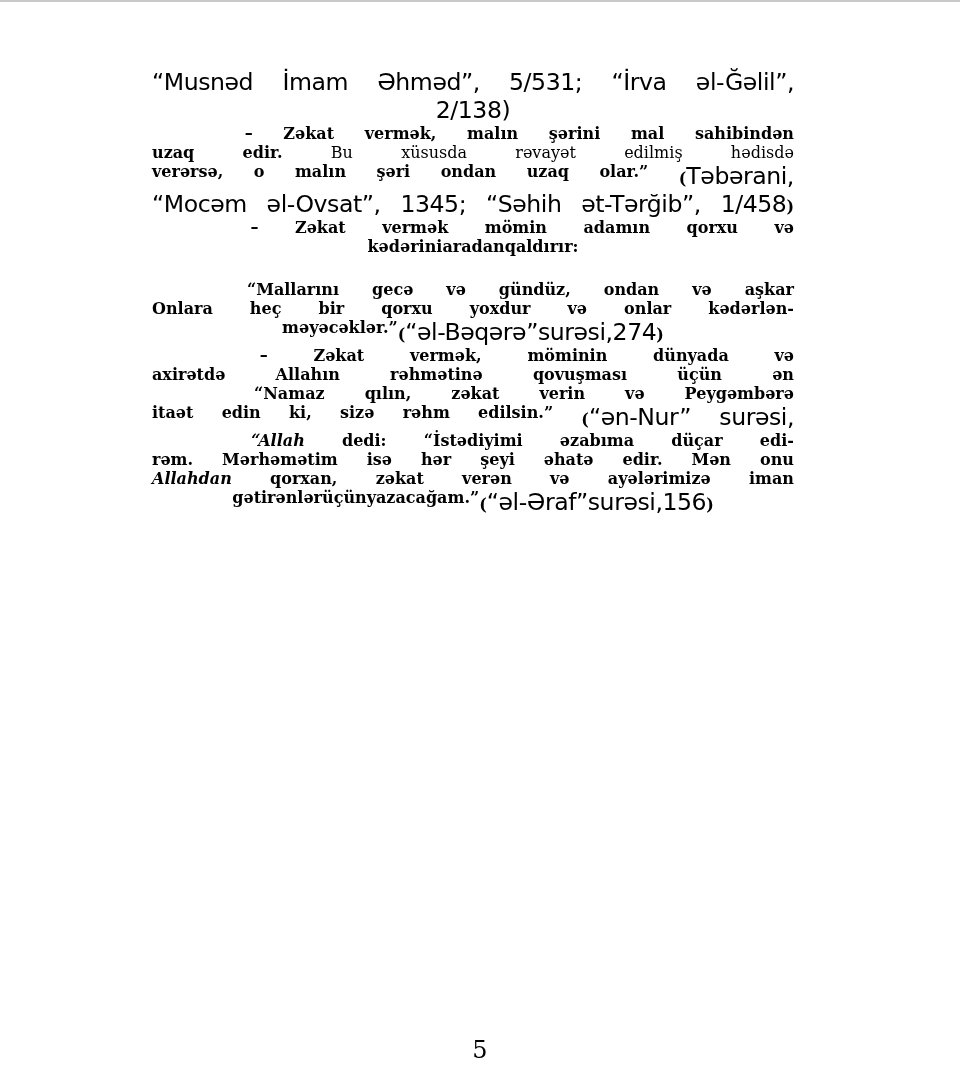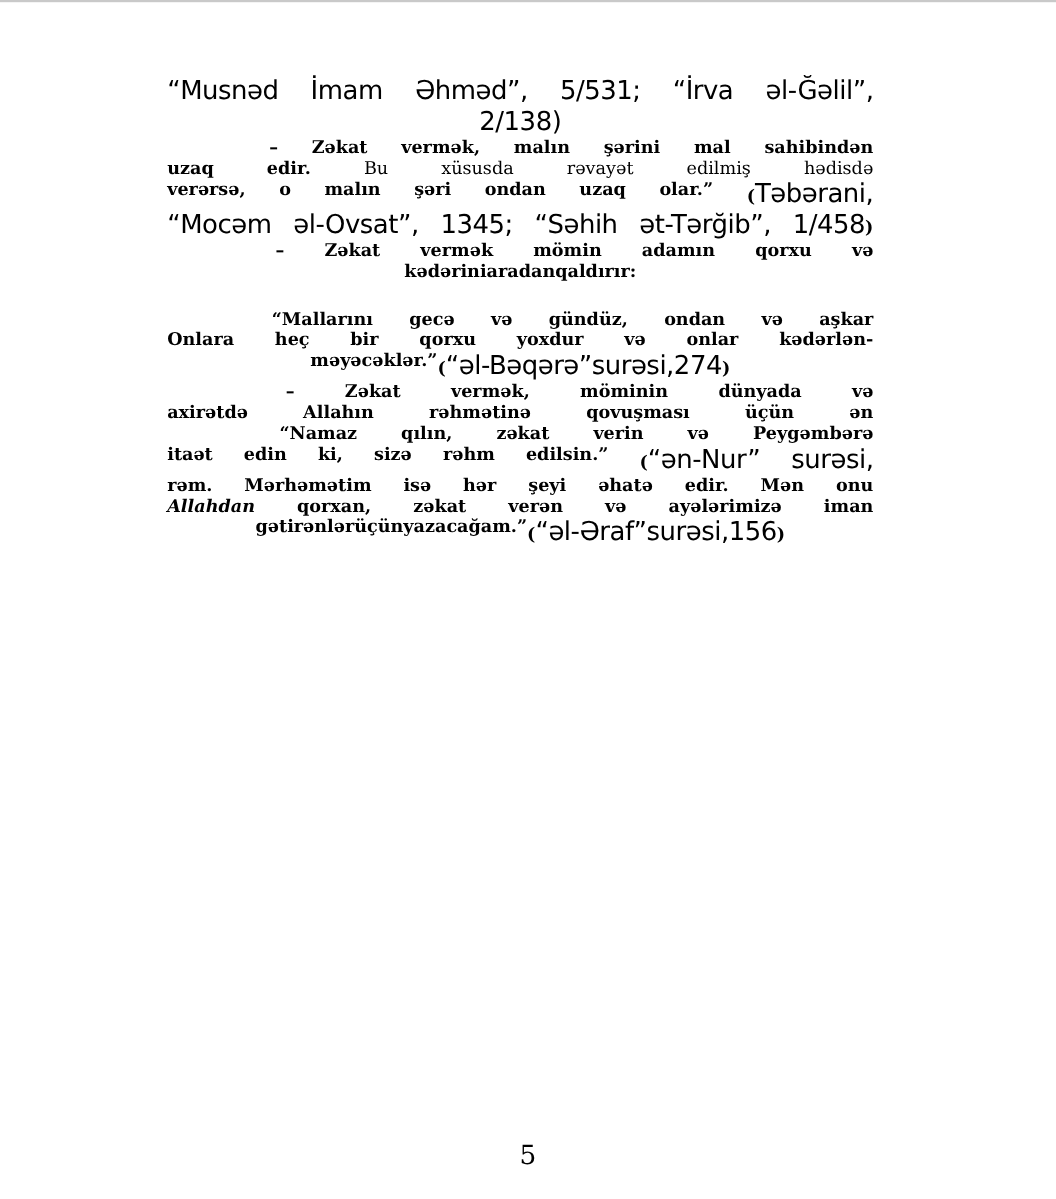--- a/index.html
+++ b/index.html
@@ -235,20 +235,29 @@
           <span class="w"><span class="bold">edin</span></span>
           <span class="w"><span class="bold">ki,</span></span>
           <span class="w"><span class="bold">sizə</span></span>
           <span class="w"><span class="bold">rəhm</span></span>
           <span class="w"><span class="bold">edilsin.”</span></span>
           <span class="w"><span class="bold">(</span><span class="light">“ən-Nur”</span></span>
           <span class="w"><span class="light">surəsi,</span></span>
         </div>
       </div>
       <div class="para indent" style="text-indent: 0px;">
+        <div class="jline">
+          <span class="w" style="display: inline-block; width: 62px;"></span>
+          <span class="w"><span class="bolditalic">“Allah</span></span>
+          <span class="w"><span class="bold">dedi:</span></span>
+          <span class="w"><span class="bold">“İstədiyimi</span></span>
+          <span class="w"><span class="bold">əzabıma</span></span>
+          <span class="w"><span class="bold">düçar</span></span>
+          <span class="w"><span class="bold">edi-</span></span>
+        </div>
         <div class="jline">
           <span class="w"><span class="bold">rəm.</span></span>
           <span class="w"><span class="bold">Mərhəmətim</span></span>
           <span class="w"><span class="bold">isə</span></span>
           <span class="w"><span class="bold">hər</span></span>
           <span class="w"><span class="bold">şeyi</span></span>
           <span class="w"><span class="bold">əhatə</span></span>
           <span class="w"><span class="bold">edir.</span></span>
           <span class="w"><span class="bold">Mən</span></span>
           <span class="w"><span class="bold">onu</span></span>

